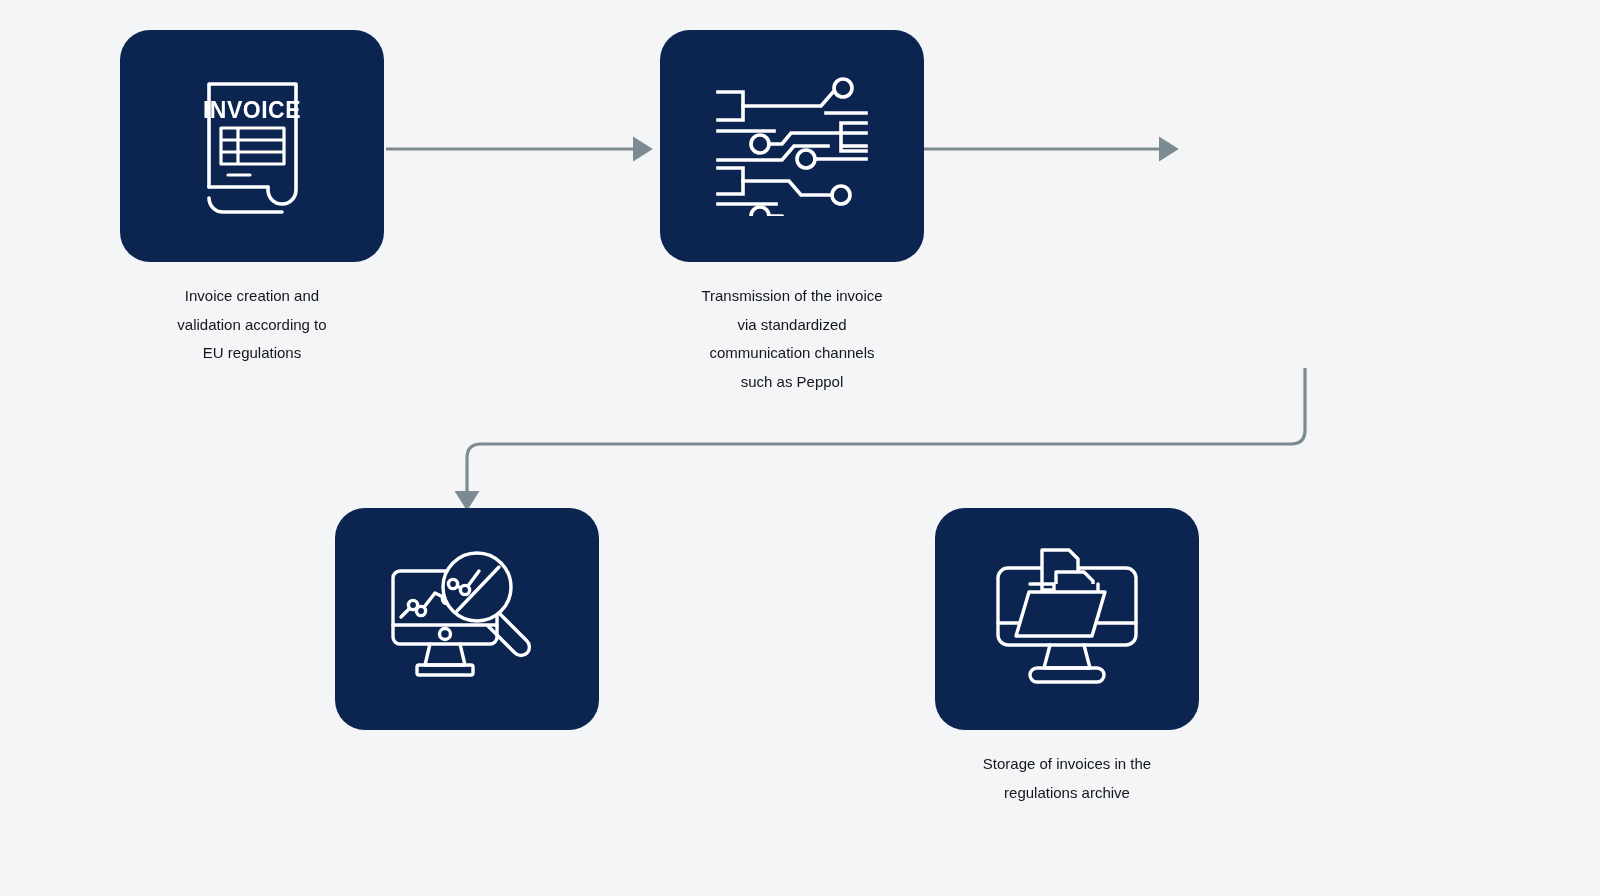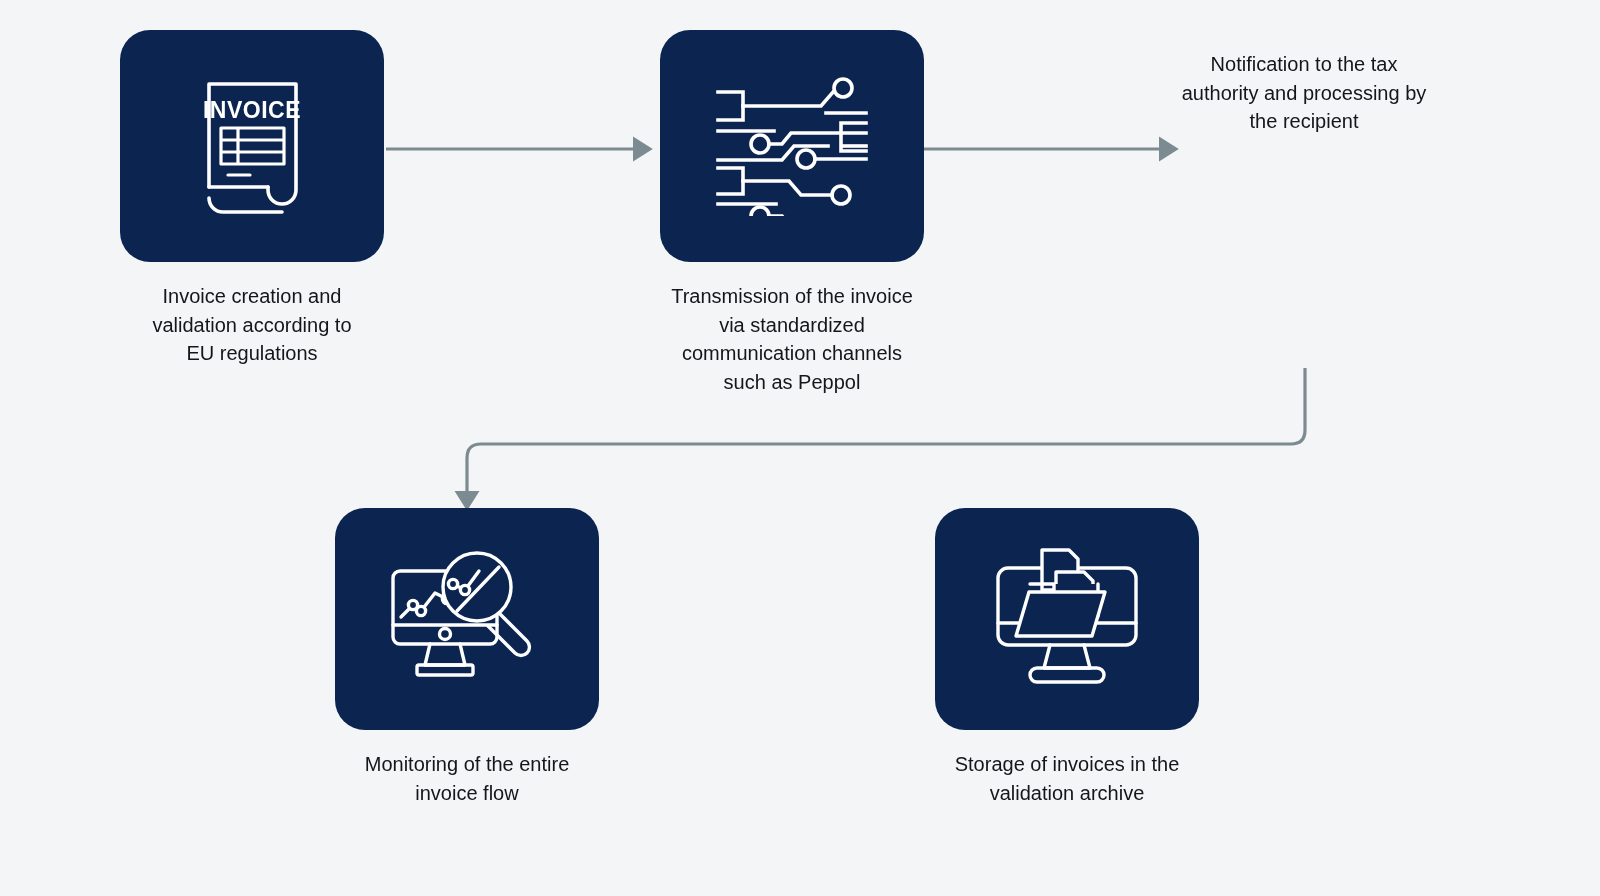--- a/index.html
+++ b/index.html
@@ -37,21 +37,21 @@
     border-radius: 30px;
     display: flex;
     align-items: center;
     justify-content: center;
   }
   .card svg { display: block; }
   .node-label {
     margin-top: 20px;
     text-align: center;
     color: #13161a;
-    font-size: 20px;
+    font-size: 15px;
     line-height: 28.5px;
     font-family: "Liberation Sans", sans-serif;
     white-space: pre-line;
   }
 
   
   #node-1 { left: 120px; top: 30px; width: 264px; }
   #node-1 .card { width: 264px; height: 232px; }
   #node-2 { left: 660px; top: 30px; width: 264px; }
   #node-2 .card { width: 264px; height: 232px; }
@@ -144,23 +144,20 @@
         </g>
       </svg>
     </div>
     <div class="node-label">Transmission of the invoice
 via standardized
 communication channels
 such as Peppol</div>
   </div>
 
   <div class="node" id="node-3">
-    <div class="node-label">Notification to the tax
-authority and processing by
-the recipient</div>
   </div>
 
   <div class="node" id="node-4">
     <div class="card">
       <svg width="160" height="140" viewBox="0 0 160 140">
         <g fill="none" stroke="#ffffff" stroke-width="3.4" stroke-linecap="round" stroke-linejoin="round">
 
           <rect x="6" y="22" width="104" height="73" rx="7"></rect>
           <line x1="6" y1="76" x2="110" y2="76"></line>
           <circle cx="58" cy="85" r="5.5"></circle>
@@ -175,22 +172,20 @@
 
           <circle cx="90" cy="38" r="34" fill="#0b2450"></circle>
           <path d="M70,62 L112,18"></path>
           <path d="M66,35 L78,41 L92,22"></path>
           <circle cx="78" cy="41" r="4.6" fill="#0b2450"></circle>
           <circle cx="66" cy="35" r="4.6" fill="#0b2450"></circle>
           <path d="M113,65 L140,92 A8,8 0 0 1 128,104 L101,77" stroke-width="3.4"></path>
         </g>
       </svg>
     </div>
-    <div class="node-label">Monitoring of the entire
-invoice flow</div>
   </div>
 
   <div class="node" id="node-5">
     <div class="card">
       <svg width="146" height="150" viewBox="0 0 146 150">
         <g fill="none" stroke="#ffffff" stroke-width="3.4" stroke-linecap="round" stroke-linejoin="round">
 
           <rect x="4" y="24" width="138" height="77" rx="10" fill="#0b2450"></rect>
           <line x1="4" y1="79" x2="142" y2="79"></line>
           <line x1="64" y1="89" x2="82" y2="89" stroke-width="5"></line>
@@ -200,16 +195,16 @@
           <path d="M48,6 L75,6 L84,15 L84,46 L48,46 z" fill="#0b2450"></path>
           <path d="M62,28 L90,28 L99,37 L99,62 L62,62 z" fill="#0b2450"></path>
 
           <path d="M36,40 L60,40 L60,72 L104,72 L104,40" fill="#0b2450"></path>
 
           <path d="M35,48 L111,48 L98,92 L22,92 z" fill="#0b2450"></path>
         </g>
       </svg>
     </div>
     <div class="node-label">Storage of invoices in the
-validation archive</div>
+regulations archive</div>
   </div>
 
 </div>
 
 </body></html>

